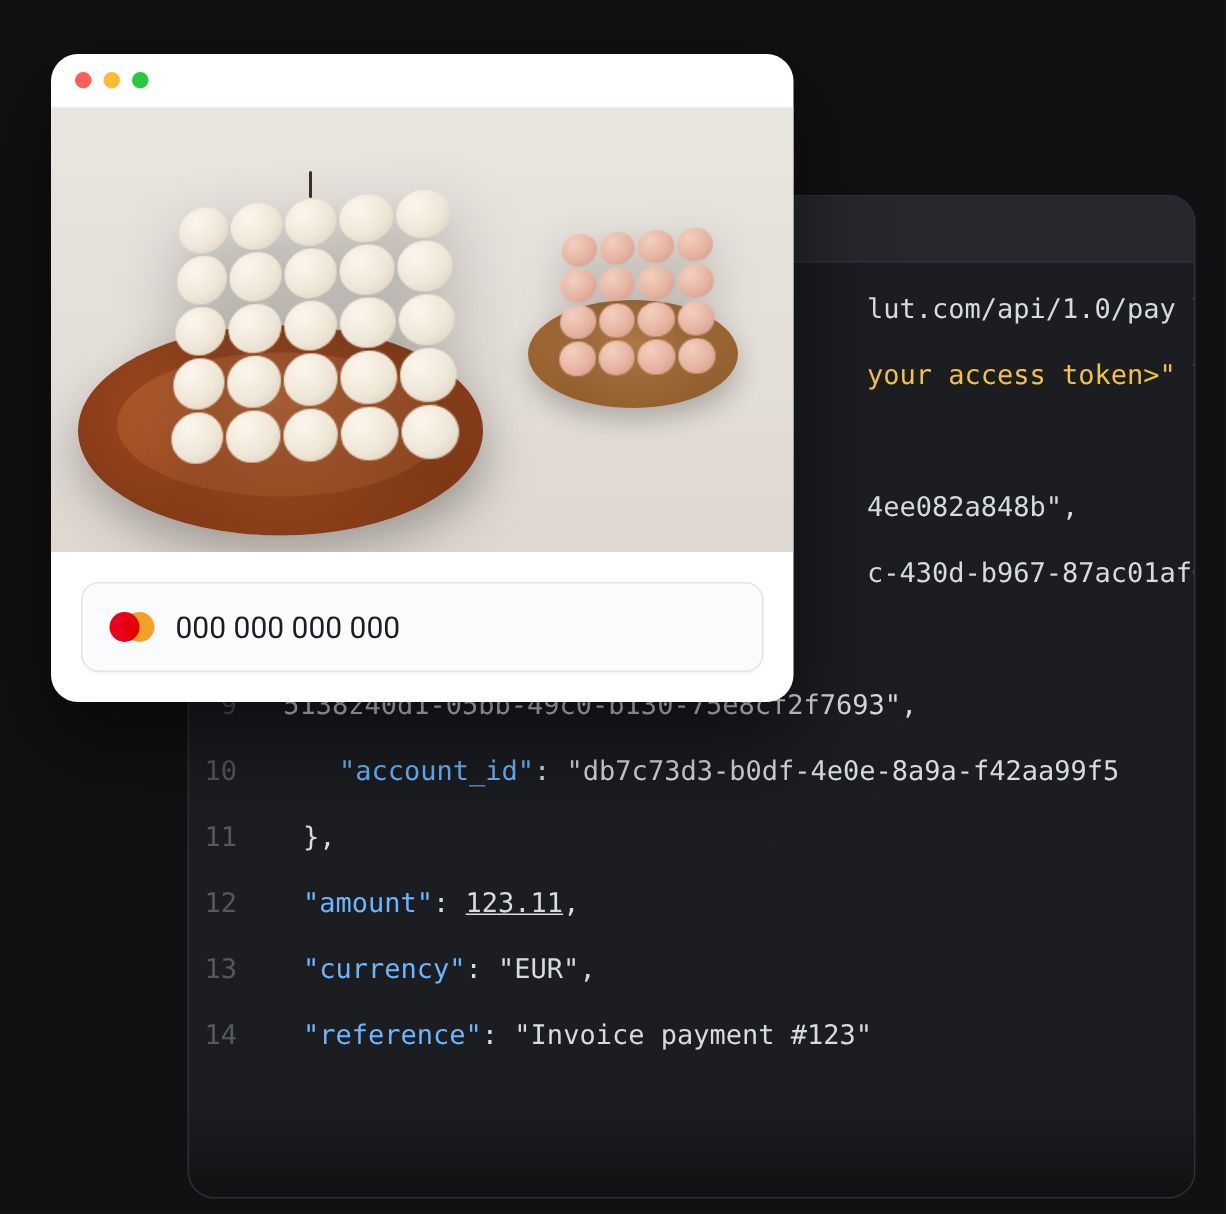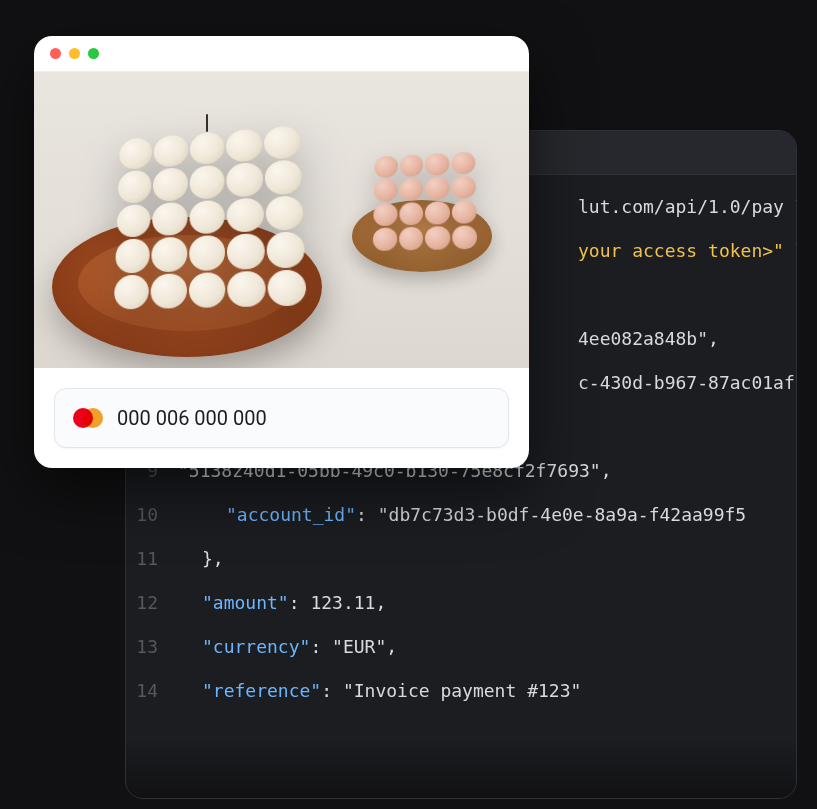--- a/index.html
+++ b/index.html
@@ -50,21 +50,21 @@
     flex-shrink: 0;
     user-select: none;
   }
   .code {
     flex: 1;
     white-space: pre;
     overflow: hidden;
   }
   .tok-key   { color: #6cb6ff; }
   .tok-str   { color: #d7dadf; }
-  .tok-num   { color: #d7dadf; }
+  .tok-num   { color: #d7dadf; text-decoration: underline; }
   .tok-punc  { color: #d7dadf; }
   .tok-hl    { color: #f2c14a; }
   .tok-dim   { color: #d7dadf; }
   .fade {
     position: absolute;
     left: 0; right: 0; bottom: 0;
     height: 60px;
     background: linear-gradient(to bottom, rgba(27,29,33,0) 0%, #111113 100%);
     pointer-events: none;
   }
@@ -256,16 +256,16 @@
         <div class="b"></div>
         <div class="b"></div>
         <div class="b"></div>
         <div class="b"></div>
       </div>
   </div>
 
   <div class="card-row">
     <div class="card-input">
       <span class="mc"></span>
-      <span>000 006 000 000</span>
+      <span>000 000 000 000</span>
     </div>
   </div>
 </div>
 
 </body></html>

